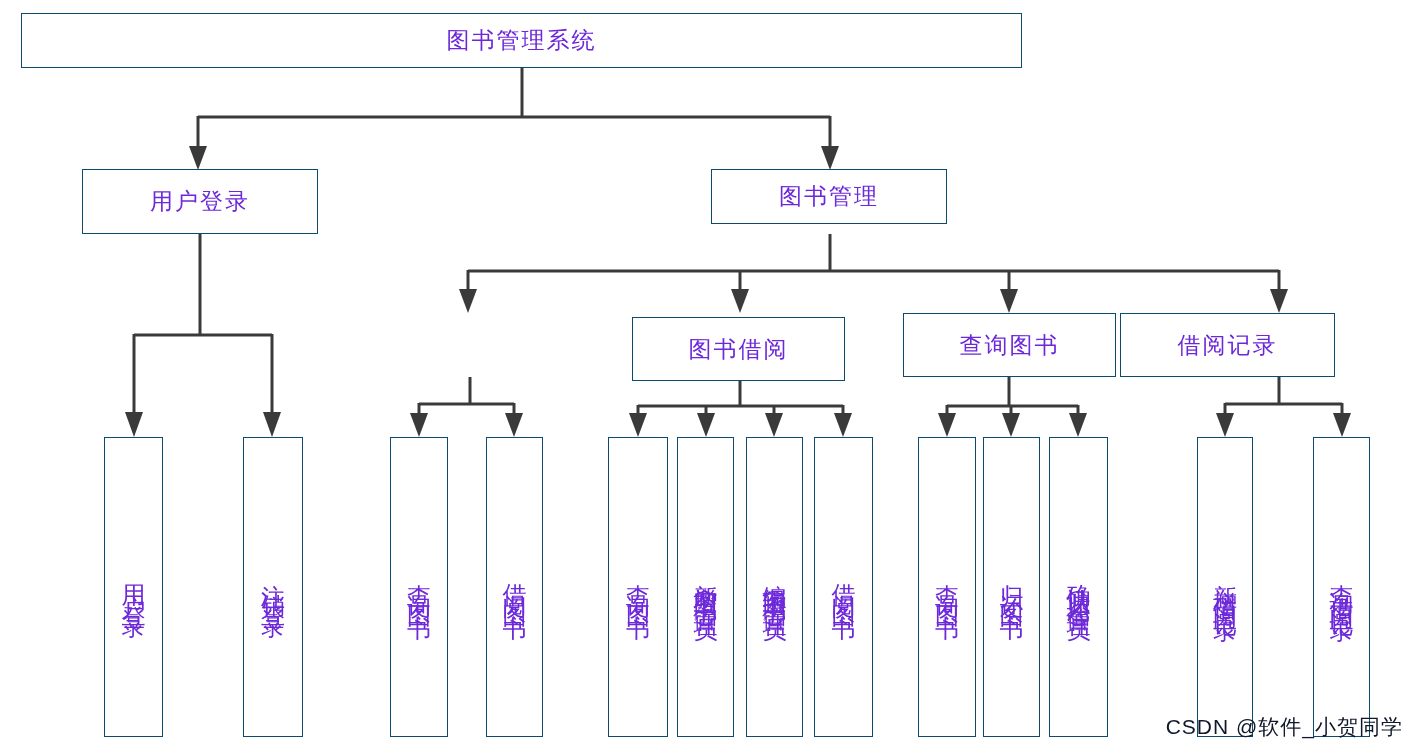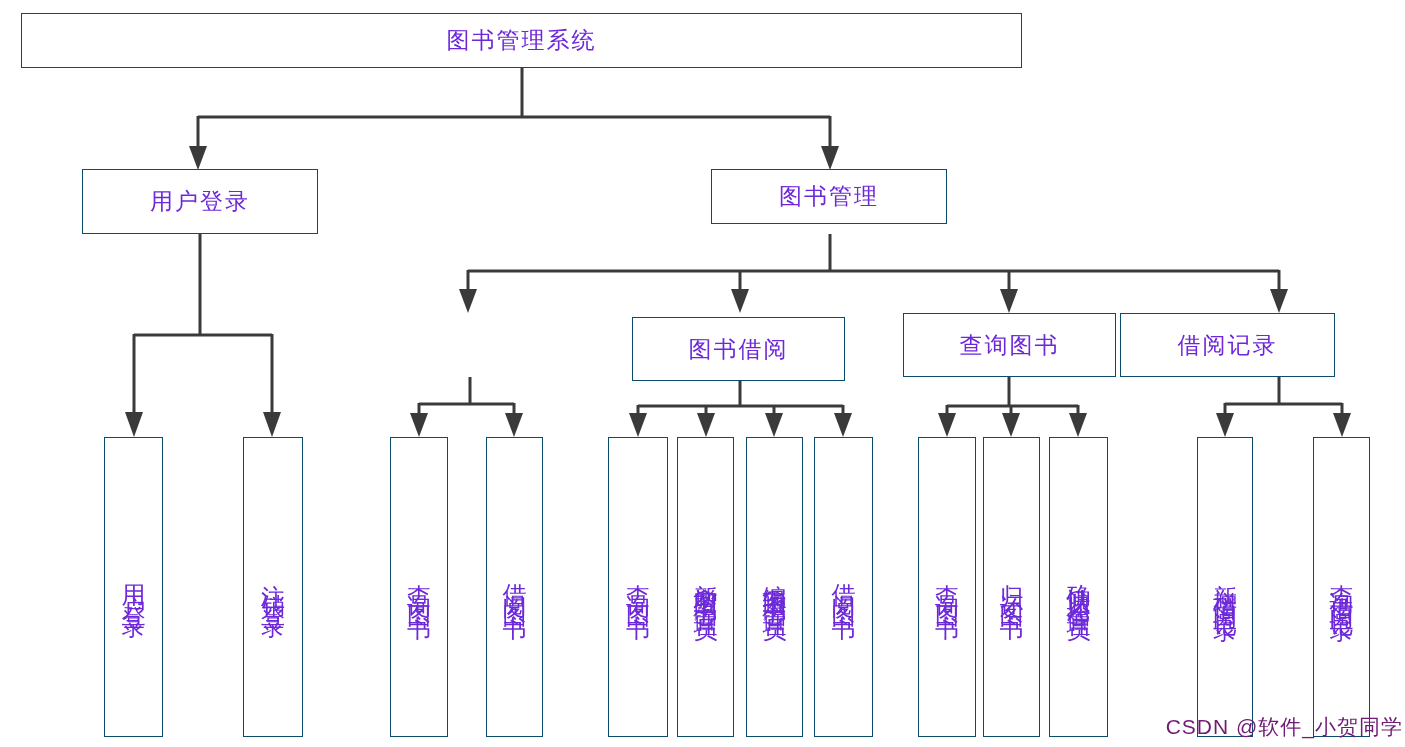--- a/index.html
+++ b/index.html
@@ -27,21 +27,21 @@
     writing-mode:vertical-rl;
     text-orientation:mixed;
     font-size:24px;
     line-height:1;
   }
   .watermark {
     position:absolute;
     right:2px; bottom:6px;
     font-size:21px;
     letter-spacing:1px;
-    color:#701a75;
+    color:#0f172a;
     z-index:5;
     white-space:nowrap;
   }
 </style>
 </head>
 <body>
 
 <div class="canvas">
 
   <svg class="wires" viewBox="0 0 1405 747" stroke="#3a3a3a" stroke-width="3" fill="#3a3a3a">

